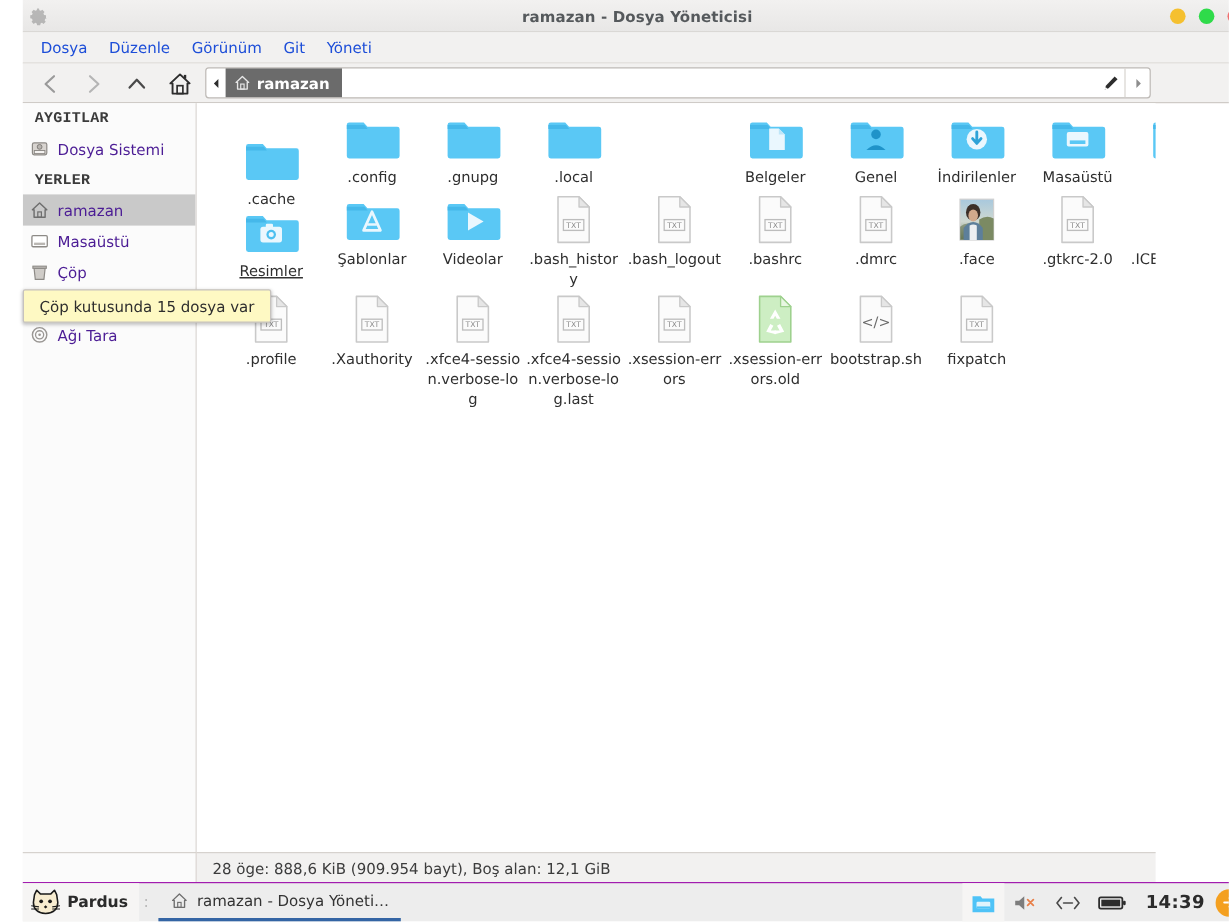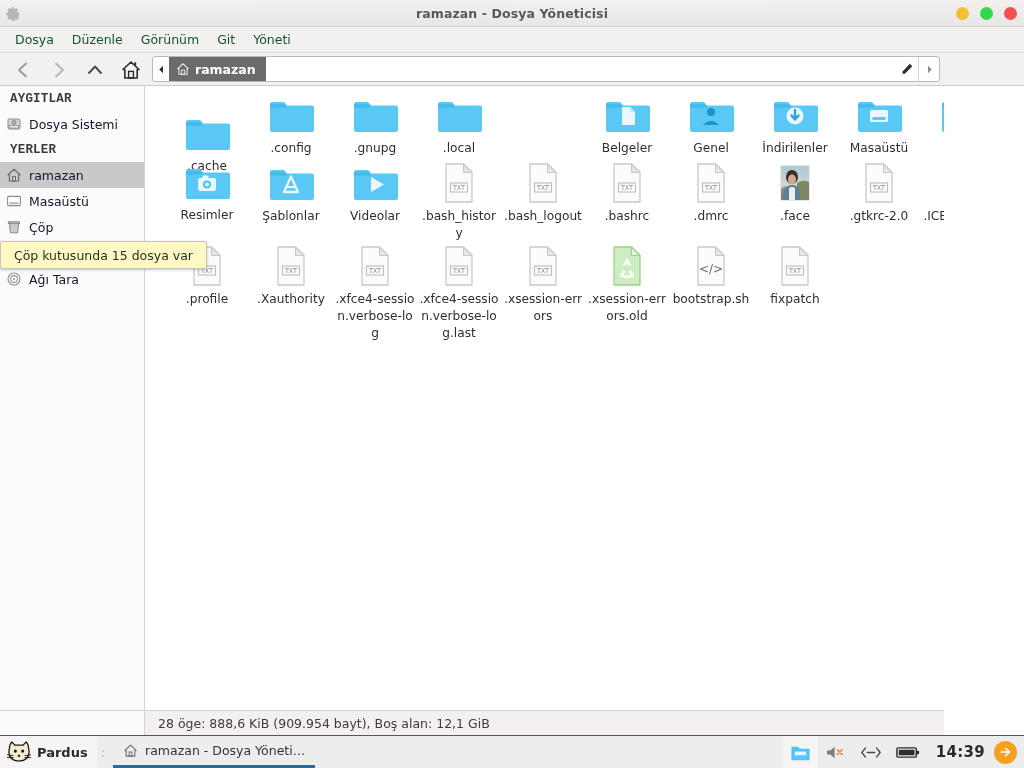--- a/index.html
+++ b/index.html
@@ -3,21 +3,21 @@
 <meta charset="utf-8">
 <style>
   html, body {
     margin: 0; padding: 0;
     width: 1024px; height: 768px;
     overflow: hidden;
     font-family: "DejaVu Sans", "Liberation Sans", sans-serif;
     background: #ffffff;
     -webkit-font-smoothing: antialiased;
   }
-  #app { position: relative; width: 944px; height: 768px; }
+  #app { position: relative; width: 944px; height: 768px; margin-left: 19px; }
 
   
   .titlebar {
     position: absolute; left: 0; top: 0; width: 1024px; height: 27px;
     background: linear-gradient(to bottom, #f2f1f0 0%, #e8e7e6 100%);
     border-bottom: 1px solid #d3d0cd;
     box-sizing: border-box;
   }
   .title-gear { position: absolute; left: 4px; top: 5px; width: 18px; height: 18px; opacity: .55; }
   .title-text {
@@ -29,21 +29,21 @@
   .wbtns { position: absolute; right: 7px; top: 7px; height: 14px; display: flex; gap: 11px; }
   .wbtn { width: 13px; height: 13px; border-radius: 50%; }
 
   
   .menubar {
     position: absolute; left: 0; top: 27px; width: 1024px; height: 26px;
     background: #f2f1f0; border-bottom: 1px solid #dbd8d5;
     box-sizing: border-box; display: flex; align-items: center; padding-left: 6px;
   }
   .menuitem {
-    font-size: 12.5px; color: #14532d; padding: 3px 9px; border-radius: 2px;
+    font-size: 12.5px; color: #1d4ed8; padding: 3px 9px; border-radius: 2px;
   }
 
   
   .toolbar {
     position: absolute; left: 0; top: 53px; width: 1024px; height: 33px;
     background: #f2f1f0; border-bottom: 1px solid #cfcbc7;
     box-sizing: border-box;
   }
   .navbtn {
     position: absolute; top: 5px; width: 24px; height: 24px;
@@ -75,21 +75,21 @@
     position: absolute; left: 0; top: 86px; width: 145px; bottom: 33px;
     background: #fbfbfb; border-right: 1px solid #d6d2ce; box-sizing: border-box;
     overflow: hidden;
   }
   .side-header {
     font-size: 12.5px; font-weight: bold; color: #3b3b3b;
     padding: 6px 0 5px 10px; letter-spacing: .2px; font-family: Liberation Mono, monospace;
   }
   .side-item {
     height: 26px; display: flex; align-items: center; gap: 7px;
-    padding-left: 6px; font-size: 12.5px; color: #0f172a;
+    padding-left: 6px; font-size: 12.5px; color: #4c1d95;
     box-sizing: border-box;
   }
   .side-item.selected { background: #c9c9c9; }
   .side-ico { width: 16px; height: 16px; flex: 0 0 auto; display: block; }
 
   
   .tooltip {
     position: absolute; left: 0px; top: 241px; width: 207px; height: 28px;
     background: #fef9c3; border: 1px solid #c6c2be; border-radius: 2px;
     box-shadow: 0 1px 3px rgba(0,0,0,.22);
@@ -390,21 +390,21 @@
             <svg viewBox="0 0 48 48" width="48" height="48">
               <path d="M3 11 h14 l3.2 3.6 h24.8 a2 2 0 0 1 2 2 V39 a2 2 0 0 1 -2 2 H5 a2 2 0 0 1 -2 -2 V13 a2 2 0 0 1 2 -2 z" fill="#5ac8f5"></path>
               <path d="M3 13.2 h14.6 l2.8 3.2 h-17.4 z" fill="#45b8ea"></path>
               <path d="M22 32 V20 l8 -2.2 V30" fill="none" stroke="#eaf7fe" stroke-width="2.4" stroke-linejoin="round"></path>
               <ellipse cx="19.6" cy="32.2" rx="3" ry="2.4" fill="#eaf7fe"></ellipse>
               <ellipse cx="27.6" cy="30" rx="3" ry="2.4" fill="#eaf7fe"></ellipse>
             </svg>
           </div>
           <div class="flabel">Müzik</div>
         </div>
-        <div class="fitem" style="left: 20px; top: 72px;">
+        <div class="fitem" style="left: 20px; top: 83px; text-decoration: underline;">
           <div class="ficon">
             <svg viewBox="0 0 48 48" width="48" height="48">
               <path d="M3 11 h14 l3.2 3.6 h24.8 a2 2 0 0 1 2 2 V39 a2 2 0 0 1 -2 2 H5 a2 2 0 0 1 -2 -2 V13 a2 2 0 0 1 2 -2 z" fill="#5ac8f5"></path>
               <path d="M3 13.2 h14.6 l2.8 3.2 h-17.4 z" fill="#45b8ea"></path>
               <rect x="15" y="20" width="18" height="13" rx="2.2" fill="#eaf7fe"></rect>
               <circle cx="24" cy="26.5" r="4" fill="#4cc0f0"></circle>
               <circle cx="24" cy="26.5" r="2.1" fill="#eaf7fe"></circle>
               <rect x="19.5" y="17.5" width="6" height="3" rx="1" fill="#eaf7fe"></rect>
             </svg>
           </div>

